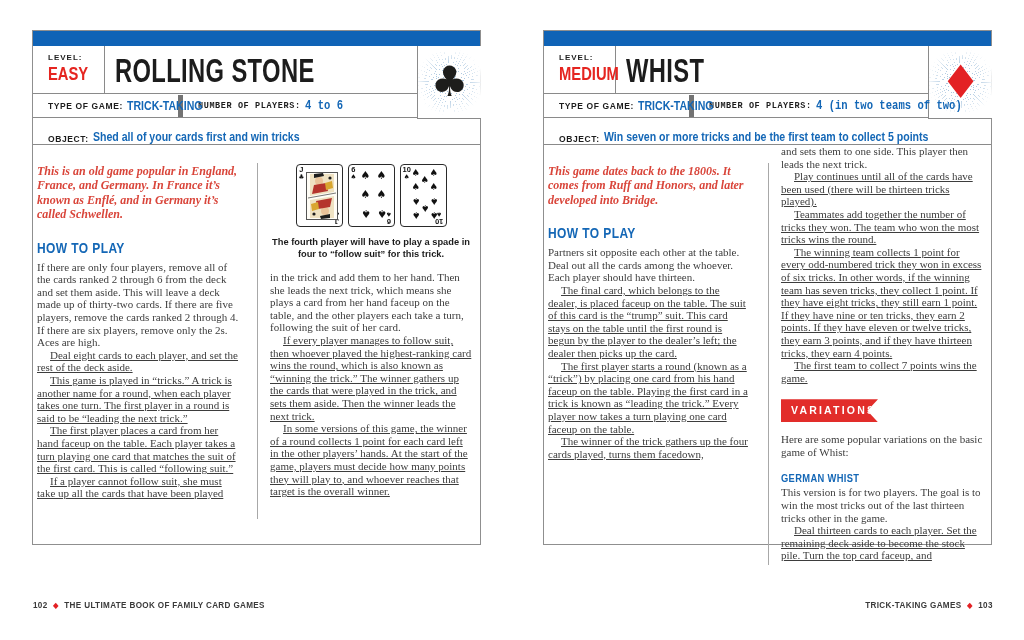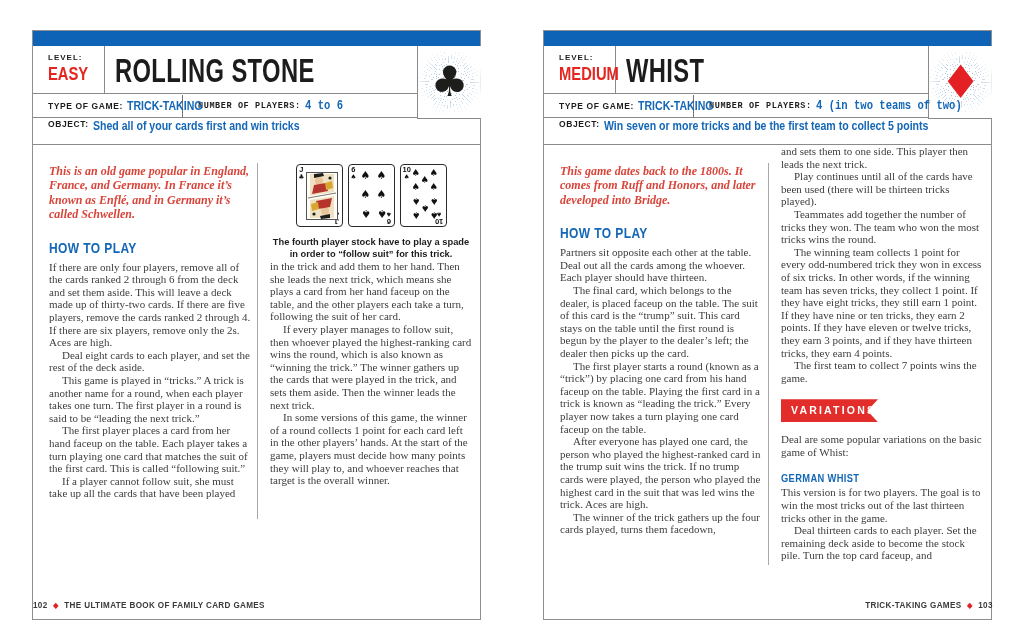--- a/index.html
+++ b/index.html
@@ -1,18 +1,18 @@
 <!DOCTYPE html>
 <html><head>
 <meta charset="utf-8">
 <style>
   * { margin:0; padding:0; box-sizing:border-box; }
   html,body { width:1024px; height:640px; background:#ffffff; overflow:hidden;
               font-family:"Liberation Sans", sans-serif; }
-  .page { position:absolute; top:30px; width:449px; height:590px;
+  .page { position:absolute; top:30px; width:449px; height:515px;
           border:1px solid #8f8f8f; background:#fff; }
   #page-left  { left:32px; }
   #page-right { left:543px; }
 
   .topbar { position:absolute; left:0; top:0; width:100%; height:15px; background:#0f63b6; }
 
   
   .hdr-title-row { position:absolute; left:0; top:15px; width:384px; height:48px;
                    border-bottom:1px solid #8a8a8a; }
   .level-cell { position:absolute; left:0; top:0; width:72px; height:48px;
@@ -32,66 +32,66 @@
                    rgba(255,255,255,0) 0deg 3.2deg,
                    rgba(125,168,206,0.65) 3.2deg 4deg,
                    rgba(255,255,255,0) 4deg 7.2deg); }
   .suit-big { font-family:"DejaVu Sans", sans-serif; line-height:1; }
   .suit-big.club    { font-size:42px; color:#1d1d1b; }
   .suit-big.diamond { font-size:46px; color:#e32124; }
 
   .hdr-meta-row { position:absolute; left:0; top:64px; width:384px; height:23px;
                   border-bottom:1px solid #8a8a8a; display:flex; }
   .meta-cell { display:flex; align-items:center; padding-left:15px; height:100%; }
-  .meta-cell.first { width:150px; border-right:1px solid #737373; }
+  .meta-cell.first { width:150px; border-right:5px solid #737373; }
   .meta-cell.second { flex:1;font-family:Liberation Mono, monospace; }
   .meta-label { font-size:8.5px; font-weight:bold; letter-spacing:0.6px; color:#1d1d1d;
                 white-space:nowrap; }
   .meta-value { font-size:12px; font-weight:bold; color:#1467b6; margin-left:4px;
                 transform:scaleX(0.88); transform-origin:0 50%; white-space:nowrap; }
   .hdr-object-row { position:absolute; left:0; top:88px; width:100%; height:26px;
-                    border-bottom:1px solid #8a8a8a; display:flex; align-items:flex-start;
+                    border-bottom:1px solid #8a8a8a; display:flex; align-items:flex-end;
                     padding-left:15px; }
 
   
   .col { position:absolute; top:114px; width:202px; }
-  .col.c1 { left:16px; }
+  .col.c1 { left:4px; }
   .col.c2 { left:237px; }
   .col-divider { position:absolute; width:1px; background:#a8a8a8; left:224px; top:132px; }
   #page-left  .col-divider { height:356px; }
   #page-right .col-divider { height:402px; }
 
   .intro { margin-top:19px; font-family:"Liberation Serif", serif; font-style:italic;
            font-weight:bold; font-size:12px; line-height:14.4px; color:#d9453a; }
   .how-heading { margin-top:17px; margin-bottom:5px; font-size:15px; font-weight:bold;
                  color:#1467b6; transform:scaleX(0.8); transform-origin:0 50%;
                  white-space:nowrap; letter-spacing:0.5px; }
   .body-p { font-family:"Liberation Serif", serif; font-size:11px; line-height:12.6px;
             color:#3d3d3d; }
-  .body-p.in { text-indent:13px; }
+  .body-p.in { text-indent:13px;text-decoration:underline; }
   .first-after { }
 
   
   .cards-fig { margin-top:19px; display:flex; justify-content:center; gap:5px; }
   .card { position:relative; width:47px; height:63px; background:#fff;
           border:1px solid #2a2a2a; border-radius:4px; }
   .idx { position:absolute; display:flex; flex-direction:column; align-items:center;
          font-size:7.5px; font-weight:bold; color:#111; line-height:6.5px; }
   .idx .sg { font-family:"DejaVu Sans", sans-serif; font-size:6.5px; }
   .idx.tl { left:2px; top:2px; }
   .idx.br { right:2px; bottom:2px; transform:rotate(180deg); }
   .pip { position:absolute; font-family:"DejaVu Sans", sans-serif; color:#111;
          line-height:1; }
   .p6 .pip { font-size:11px; }
   .p10 .pip { font-size:9.5px; }
   .pip.inv { transform:rotate(180deg); }
   .jack-art { position:absolute; left:9px; top:7px; }
   .fig-caption { width:198px; margin:9px auto 0; text-align:center; font-weight:bold;
                  font-size:9.3px; line-height:12px; color:#1c1c1c; }
-  .cap-space { }
+  .cap-space { margin-top:11px; }
 
   
   .ribbon { margin:15px 0 11px; width:97px; height:23px; background:#e22d2a; color:#fff;
             font-size:10.5px; font-weight:bold; letter-spacing:2.2px; line-height:23px;
             padding-left:10px;
             clip-path:polygon(0 0, 100% 0, 89% 50%, 100% 100%, 0 100%); }
   .sub-heading { margin-top:14px; margin-bottom:2px; font-size:11px; font-weight:bold;
                  color:#1467b6; transform:scaleX(0.85); transform-origin:0 50%;
                  white-space:nowrap; letter-spacing:0.4px; }
 
@@ -213,21 +213,21 @@
         <span class="pip" style="left:11px;top:17px">♠</span>
         <span class="pip" style="left:29px;top:17px">♠</span>
         <span class="pip inv" style="left:11px;top:31px">♠</span>
         <span class="pip inv" style="left:29px;top:31px">♠</span>
         <span class="pip inv" style="left:20px;top:38px">♠</span>
         <span class="pip inv" style="left:11px;top:45px">♠</span>
         <span class="pip inv" style="left:29px;top:45px">♠</span>
       </div>
     </div>
 
-    <p class="fig-caption">The fourth player stock have to play a spade in order to “follow suit” for this trick.</p>
+    <p class="fig-caption">The fourth player will have to play a spade in four to “follow suit” for this trick.</p>
 
     <p class="body-p cap-space">in the trick and add them to her hand. Then she leads the next trick, which means she plays a card from her hand faceup on the table, and the other players each take a turn, following the suit of her card.</p>
     <p class="body-p in">If every player manages to follow suit, then whoever played the highest-ranking card wins the round, which is also known as “winning the trick.” The winner gathers up the cards that were played in the trick, and sets them aside. Then the winner leads the next trick.</p>
     <p class="body-p in">In some versions of this game, the winner of a round collects 1 point for each card left in the other players’ hands. At the start of the game, players must decide how many points they will play to, and whoever reaches that target is the overall winner.</p>
   </div>
 </div>
 
 <div class="page" id="page-right">
   <div class="topbar"></div>
 
@@ -255,36 +255,35 @@
     <span class="meta-label">OBJECT:</span>
     <span class="meta-value">Win seven or more tricks and be the first team to collect 5 points</span>
   </div>
 
   <div class="col c1">
     <p class="intro">This game dates back to the 1800s. It comes from Ruff and Honors, and later developed into Bridge.</p>
     <h2 class="how-heading">HOW TO PLAY</h2>
     <p class="body-p">Partners sit opposite each other at the table. Deal out all the cards among the whoever. Each player should have thirteen.</p>
     <p class="body-p in">The final card, which belongs to the dealer, is placed faceup on the table. The suit of this card is the “trump” suit. This card stays on the table until the first round is begun by the player to the dealer’s left; the dealer then picks up the card.</p>
     <p class="body-p in">The first player starts a round (known as a “trick”) by placing one card from his hand faceup on the table. Playing the first card in a trick is known as “leading the trick.” Every player now takes a turn playing one card faceup on the table.</p>
-    <p class="body-p in">After everyone has played one card, the person who played the highest-ranked card in the trump suit wins the trick. If no trump cards were played, the person who played the highest card in the suit that was led wins the trick. Aces are high.</p>
     <p class="body-p in">The winner of the trick gathers up the four cards played, turns them facedown,</p>
   </div>
 
   <div class="col-divider"></div>
 
   <div class="col c2">
     <p class="body-p first-after">and sets them to one side. This player then leads the next trick.</p>
     <p class="body-p in">Play continues until all of the cards have been used (there will be thirteen tricks played).</p>
     <p class="body-p in">Teammates add together the number of tricks they won. The team who won the most tricks wins the round.</p>
     <p class="body-p in">The winning team collects 1 point for every odd-numbered trick they won in excess of six tricks. In other words, if the winning team has seven tricks, they collect 1 point. If they have eight tricks, they still earn 1 point. If they have nine or ten tricks, they earn 2 points. If they have eleven or twelve tricks, they earn 3 points, and if they have thirteen tricks, they earn 4 points.</p>
     <p class="body-p in">The first team to collect 7 points wins the game.</p>
 
     <div class="ribbon">VARIATIONS</div>
 
-    <p class="body-p">Deal are some popular variations on the basic game of Whist:</p>
+    <p class="body-p">Here are some popular variations on the basic game of Whist:</p>
     <h3 class="sub-heading">GERMAN WHIST</h3>
     <p class="body-p">This version is for two players. The goal is to win the most tricks out of the last thirteen tricks other in the game.</p>
     <p class="body-p in">Deal thirteen cards to each player. Set the remaining deck aside to become the stock pile. Turn the top card faceup, and</p>
   </div>
 </div>
 
 <div class="footer" id="footer-left">
   <span>102</span>
   <span class="diamond-sep">◆</span>
   <span>THE ULTIMATE BOOK OF FAMILY CARD GAMES</span>

